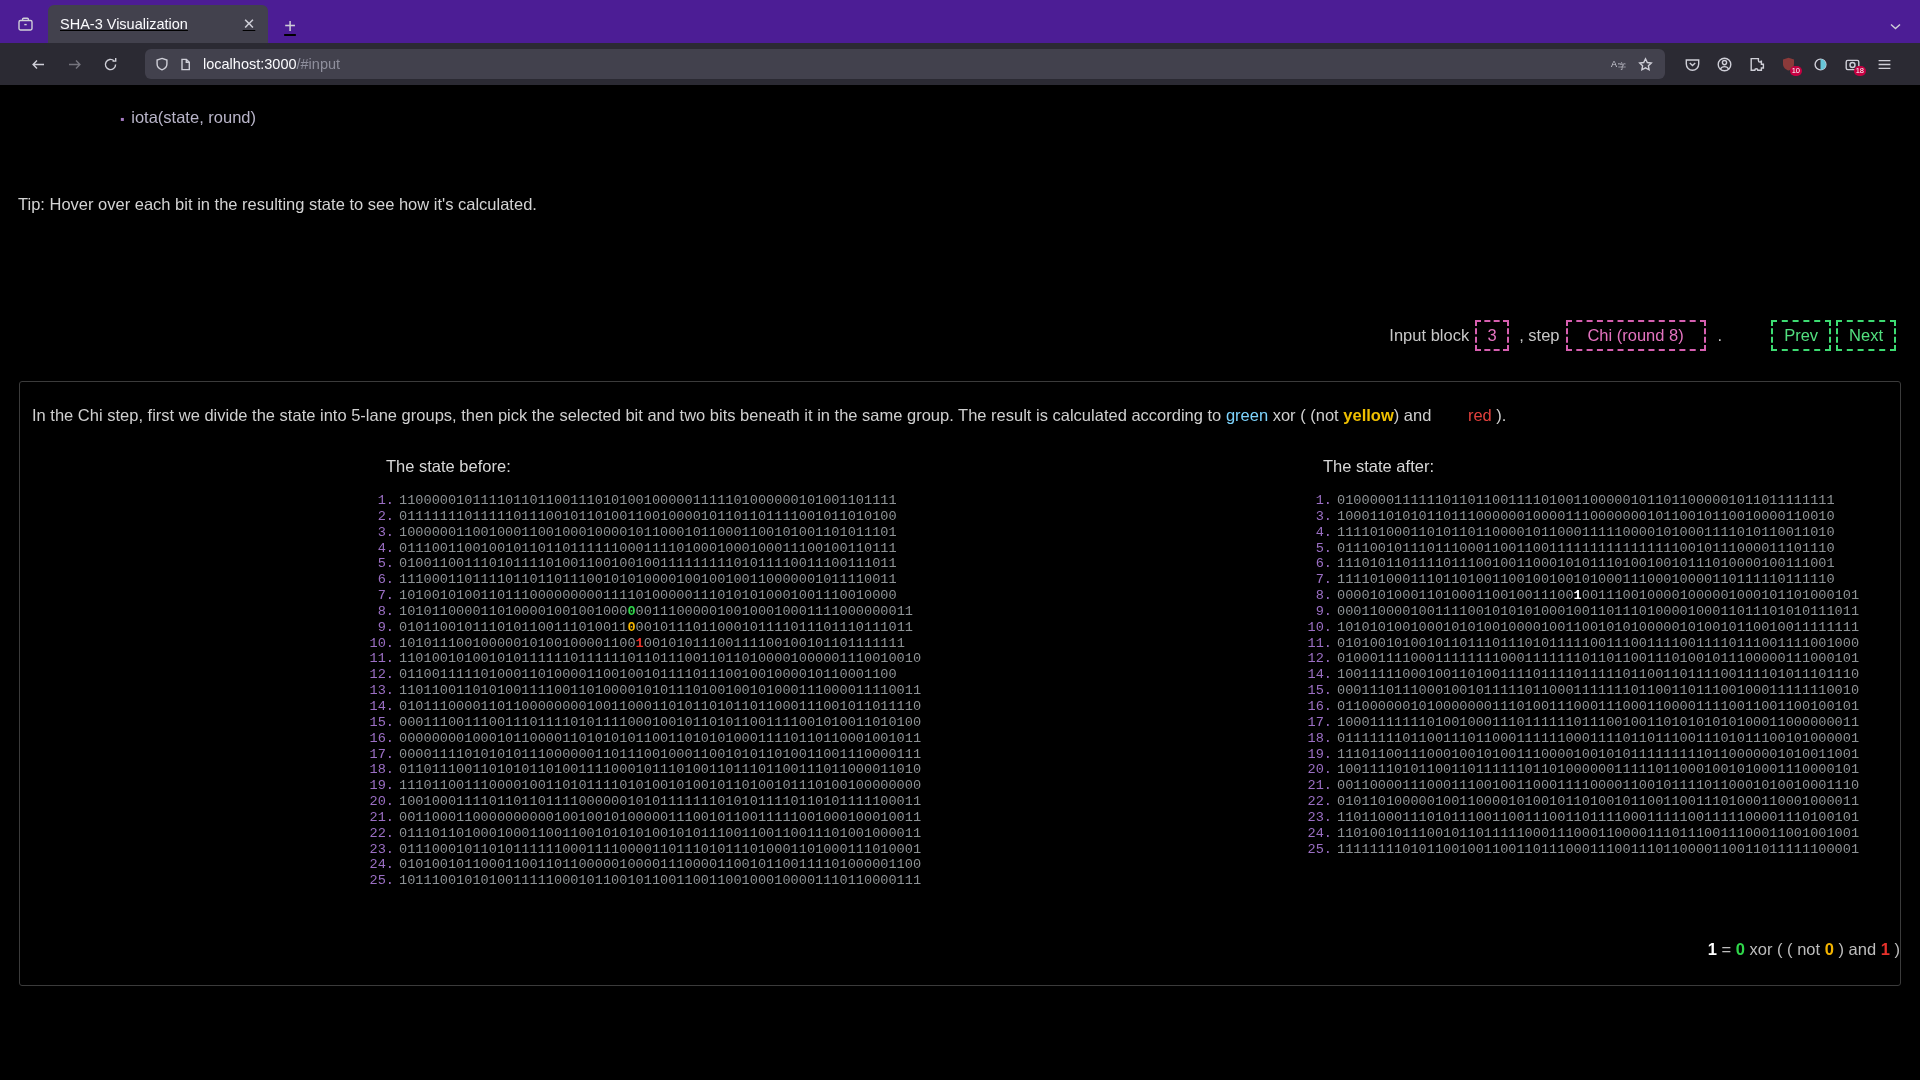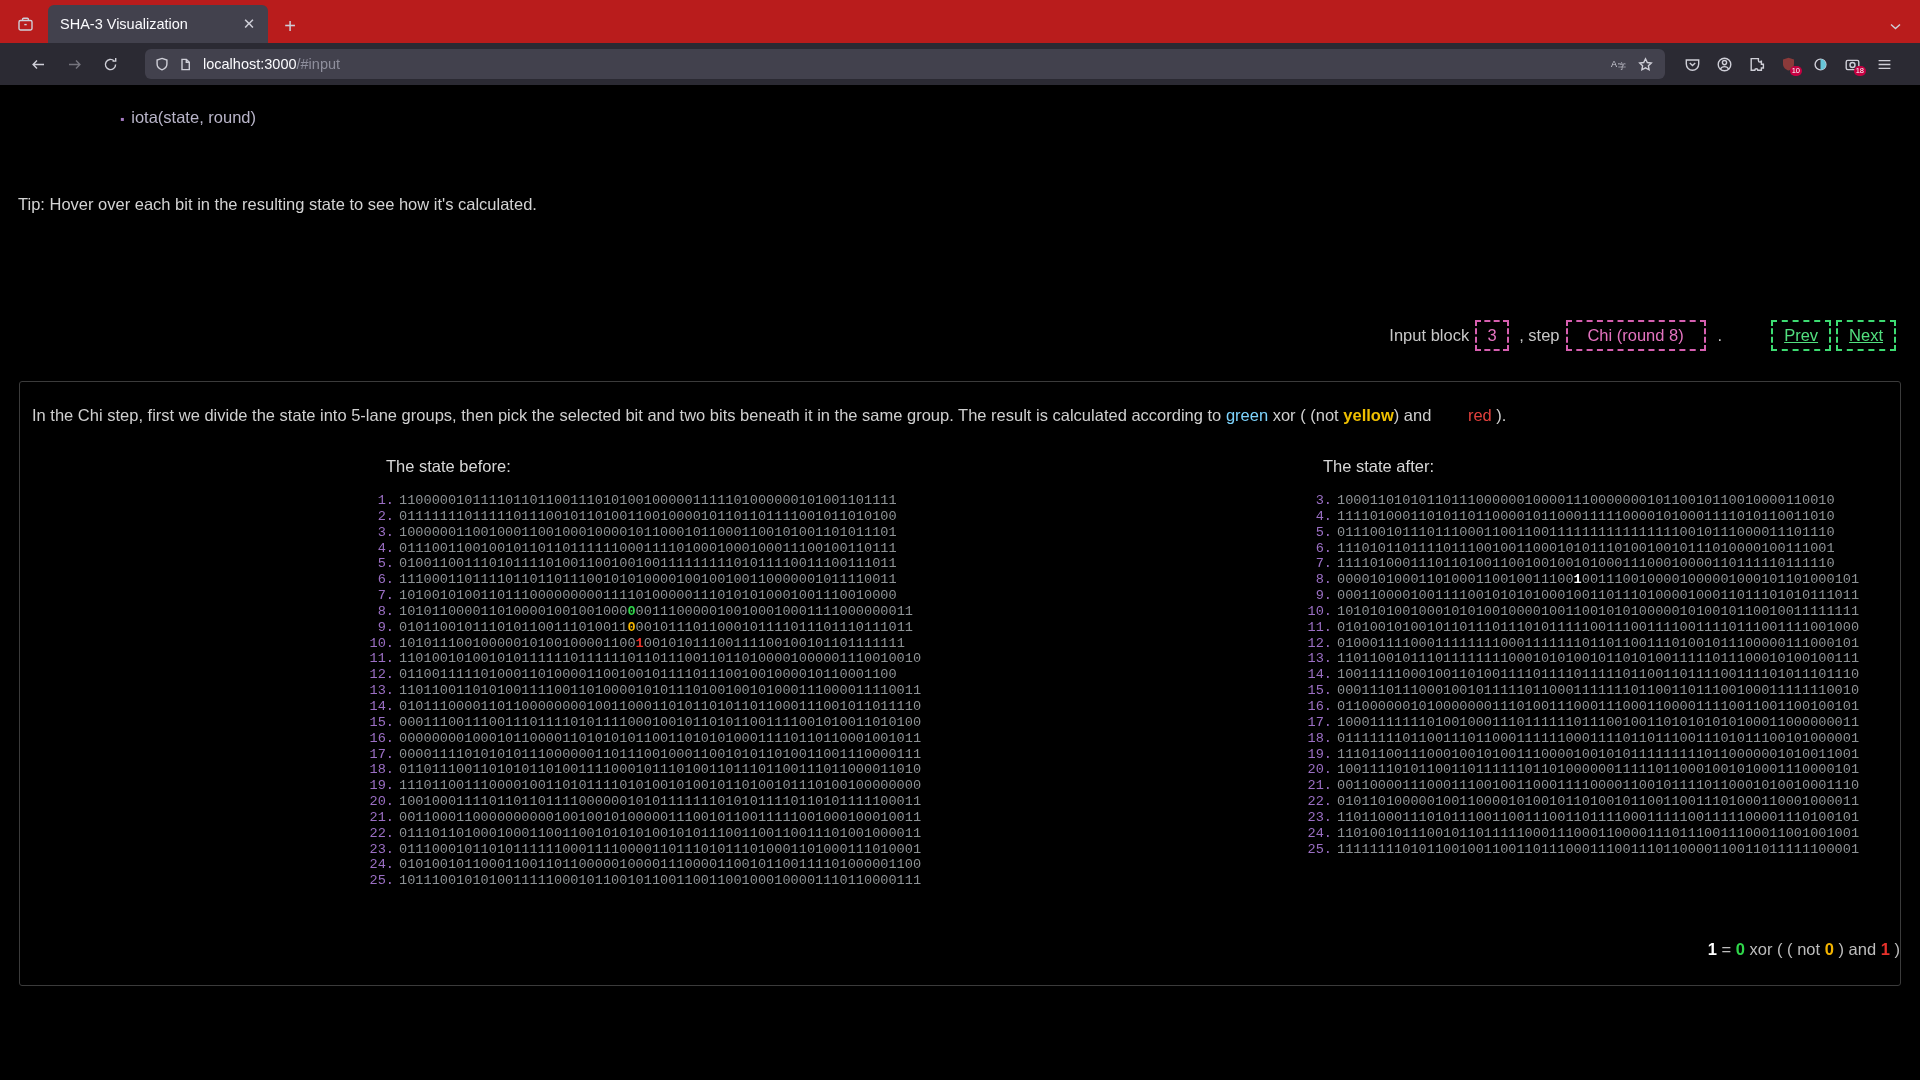--- a/index.html
+++ b/index.html
@@ -9,24 +9,25 @@
     background: #000000;
     font-family: "Liberation Sans", sans-serif;
     overflow: hidden;
   }
 
   
   #browser-chrome { width: 100%; background: #1c1b22; }
 
   #tab-strip {
     height: 43px;
-    background: #b91c1c;
+    background: #4c1d95;
     display: flex;
     align-items: flex-end;
     padding: 0 4px;
+    text-decoration: underline;
   }
   #firefox-view-button {
     width: 42px; height: 38px;
     display: flex; align-items: center; justify-content: center;
     margin-right: 2px;
   }
   .chrome-icon { fill: none; stroke: #cfcfd8; stroke-width: 1.4; }
   #tab-active {
     display: flex; align-items: center;
     height: 38px; min-width: 220px; max-width: 260px;
@@ -167,21 +168,20 @@
   #step-name-box { min-width: 140px; text-align: center; }
   #control-label-step { color: #c8c8c8; margin-left: 4px; }
   #control-period { color: #c8c8c8; margin-left: 6px; }
   #nav-buttons { display: flex; margin-left: 44px; }
   .nav-green-box {
     border: 2px dashed #3ddc72;
     color: #52e07f;
     padding: 5px 11px;
     margin-left: 5px;
     line-height: 1;
-    text-decoration: underline;
   }
 
   
   #state-panel {
     position: absolute;
     left: 19px; top: 296px;
     width: 1882px; height: 605px;
     border: 1px solid #3b3b3b;
     border-radius: 3px;
   }
@@ -418,31 +418,31 @@
             <span class="bit-row"><span class="row-num">21.</span><span class="bits">0011000110000000000100100101000001110010110011111001000100010011</span></span>
             <span class="bit-row"><span class="row-num">22.</span><span class="bits">0111011010001000110011001010101001010111001100110011101001000011</span></span>
             <span class="bit-row"><span class="row-num">23.</span><span class="bits">0111000101101011111100011110000110111010111010001101000111010001</span></span>
             <span class="bit-row"><span class="row-num">24.</span><span class="bits">0101001011000110011011000001000011100001100101100111101000001100</span></span>
             <span class="bit-row"><span class="row-num">25.</span><span class="bits">1011100101010011111000101100101100110011001000100001110110000111</span></span>
           </div>
       </div>
       <div class="state-column after">
         <div class="column-heading">The state after:</div>
         <div class="bit-list" id="after-list">
+            <span class="bit-row"><span class="row-num">1.</span><span class="bits">0100000111111011011001111010011000001011011000001011011111111</span></span>
             <span class="bit-row"><span class="row-num">3.</span><span class="bits">1000110101011011100000010000111000000010110010110010000110010</span></span>
             <span class="bit-row"><span class="row-num">4.</span><span class="bits">1111010001101011011000010110001111100001010001111010110011010</span></span>
             <span class="bit-row"><span class="row-num">5.</span><span class="bits">0111001011101110001100110011111111111111110010111000011101110</span></span>
             <span class="bit-row"><span class="row-num">6.</span><span class="bits">1110101101111011100100110001010111010010010111010000100111001</span></span>
             <span class="bit-row"><span class="row-num">7.</span><span class="bits">1111010001110110100110010010010100011100010000110111110111110</span></span>
             <span class="bit-row"><span class="row-num">8.</span><span class="bits">00001010001101000110010011100</span><span class="hl-white">1</span><span class="bits">0011100100001000001000101101000101</span></span>
             <span class="bit-row"><span class="row-num">9.</span><span class="bits">0001100001001111001010101000100110111010000100011011101010111011</span></span>
             <span class="bit-row"><span class="row-num">10.</span><span class="bits">1010101001000101010010000100110010101000001010010110010011111111</span></span>
             <span class="bit-row"><span class="row-num">11.</span><span class="bits">0101001010010110111011101011111001110011110011110111001111001000</span></span>
             <span class="bit-row"><span class="row-num">12.</span><span class="bits">0100011110001111111100011111110110110011101001011100000111000101</span></span>
-            <span class="bit-row"><span class="row-num">13.</span><span class="bits">1101100101110111111110001010100101101010011111011100010100100111</span></span>
             <span class="bit-row"><span class="row-num">14.</span><span class="bits">1001111100010011010011110111101111101100110111100111101011101110</span></span>
             <span class="bit-row"><span class="row-num">15.</span><span class="bits">0001110111000100101111101100011111110110011011100100011111110010</span></span>
             <span class="bit-row"><span class="row-num">16.</span><span class="bits">0110000001010000000111010011100011100011000011110011001100100101</span></span>
             <span class="bit-row"><span class="row-num">17.</span><span class="bits">1000111111101001000111011111101110010011010101010100011000000011</span></span>
             <span class="bit-row"><span class="row-num">18.</span><span class="bits">0111111101100111011000111111000111101101110011101011100101000001</span></span>
             <span class="bit-row"><span class="row-num">19.</span><span class="bits">1110110011100010010100111000010010101111111110110000001010011001</span></span>
             <span class="bit-row"><span class="row-num">20.</span><span class="bits">1001111010110011011111101101000000111110110001001010001110000101</span></span>
             <span class="bit-row"><span class="row-num">21.</span><span class="bits">0011000011100011100100110001111000011001011110110001010010001110</span></span>
             <span class="bit-row"><span class="row-num">22.</span><span class="bits">0101101000001001100001010010110100101100110011101000110001000011</span></span>
             <span class="bit-row"><span class="row-num">23.</span><span class="bits">1101100011101011100110011100110111100011111001111100001110100101</span></span>

